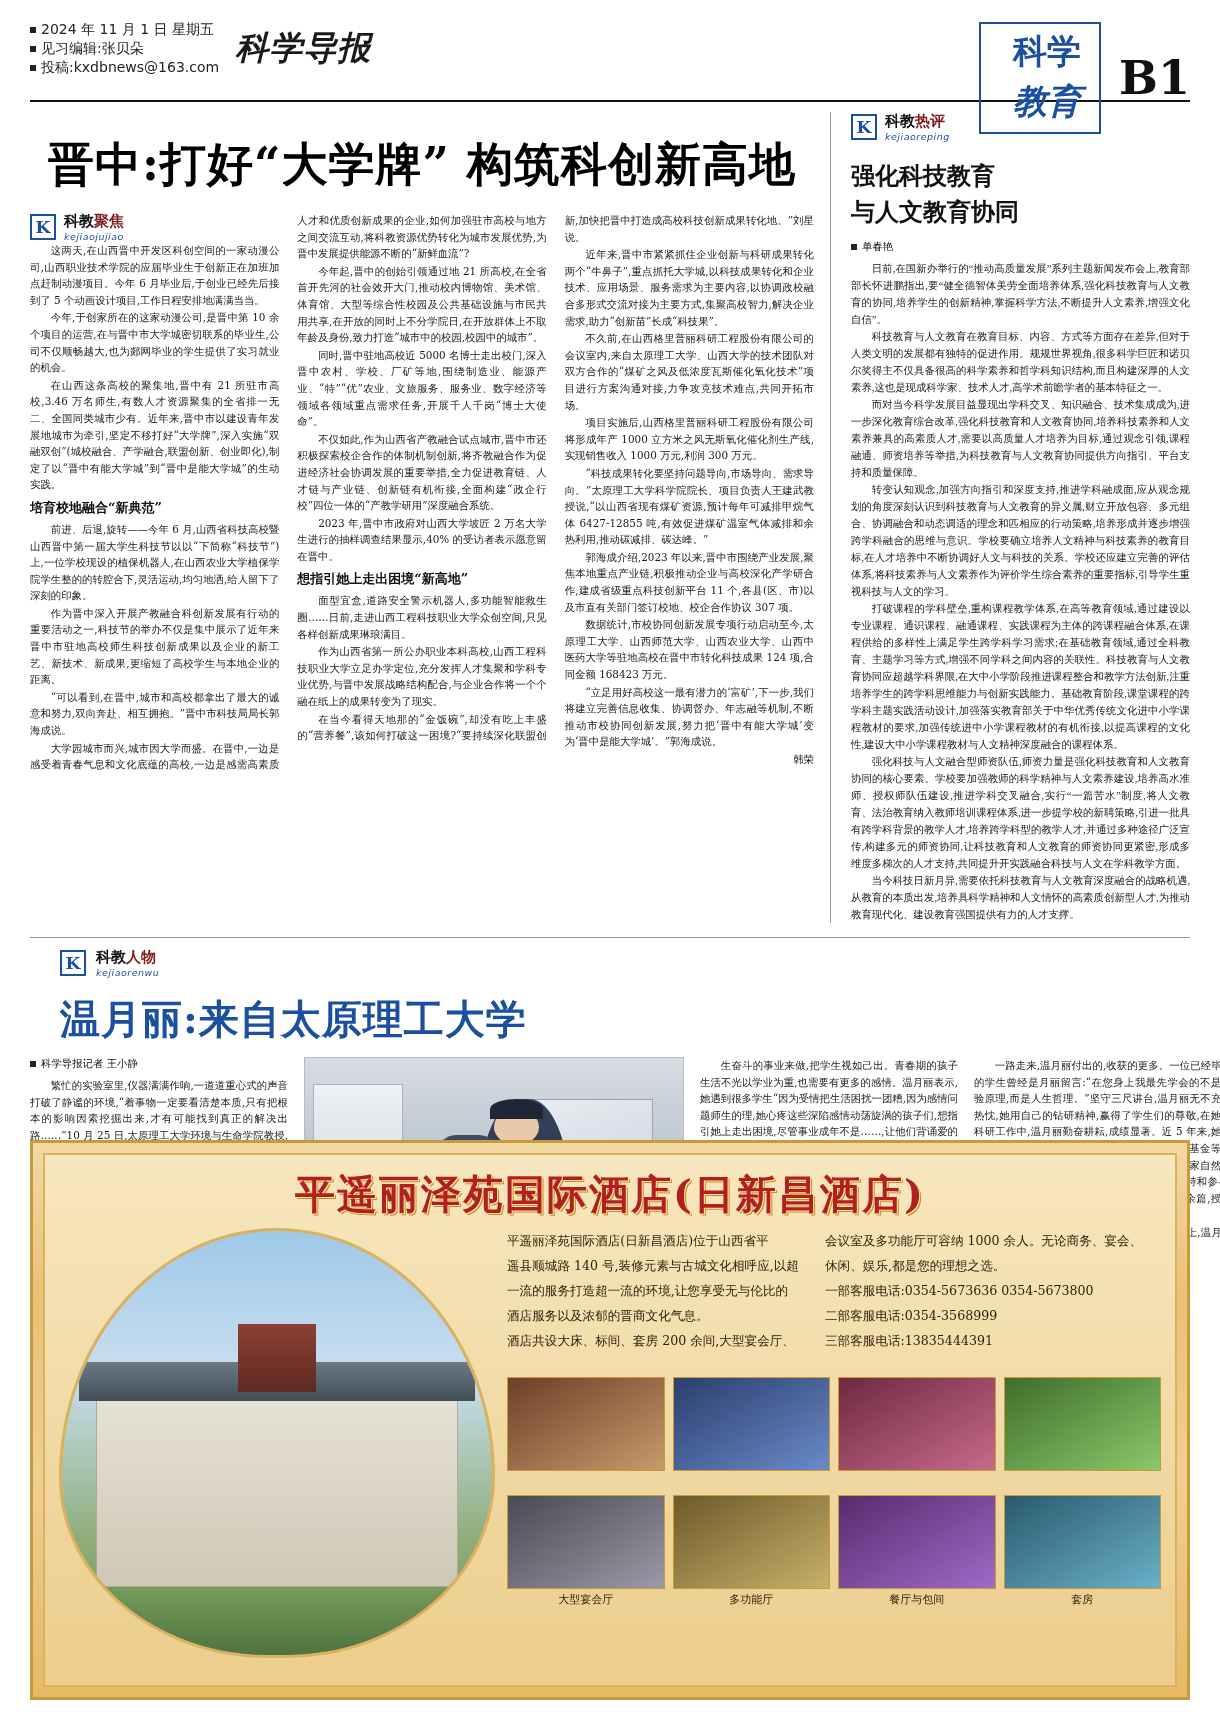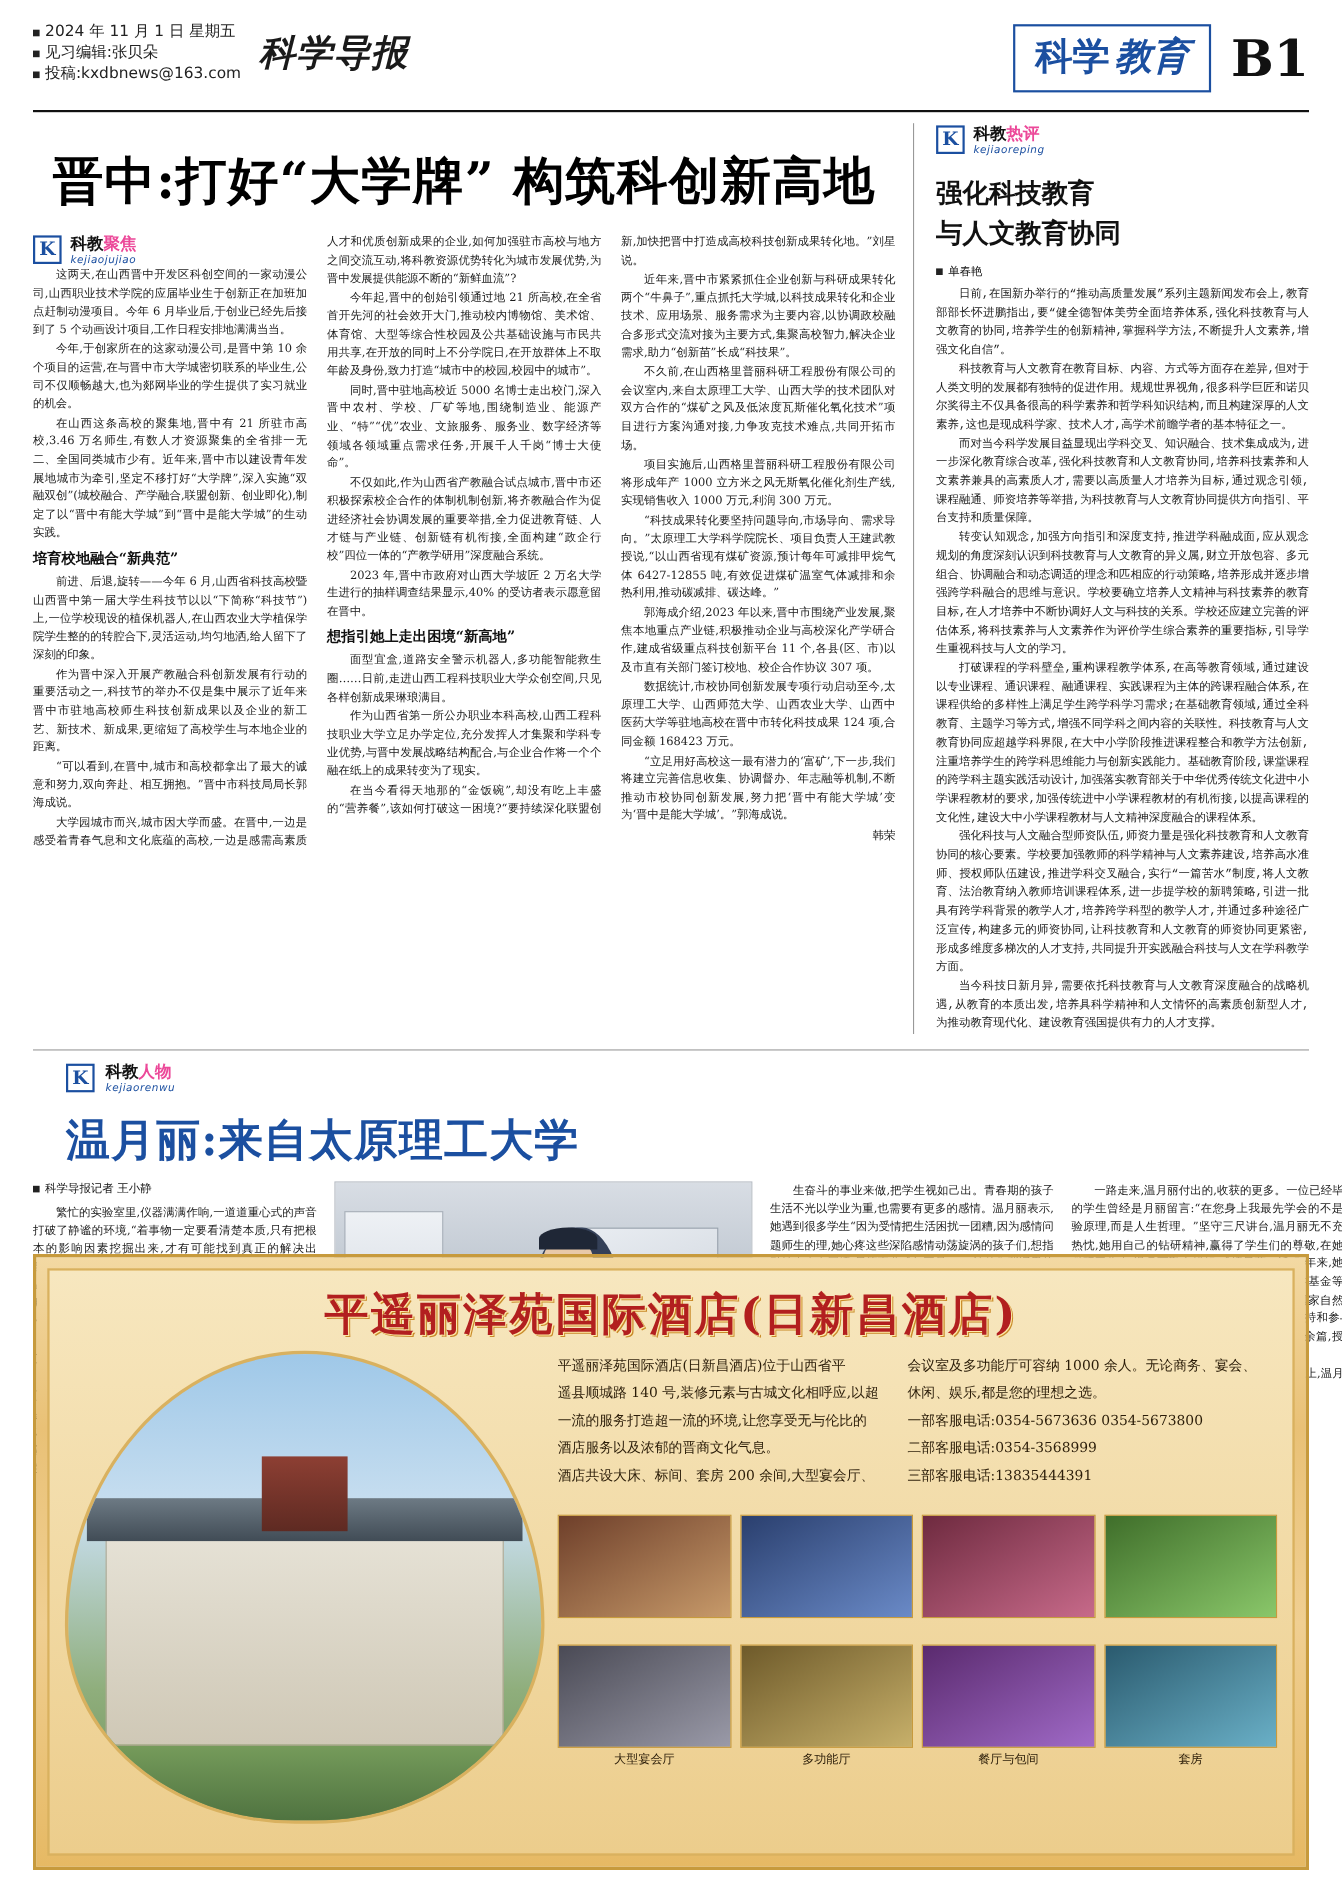--- a/index.html
+++ b/index.html
@@ -19,22 +19,22 @@
   .mh-meta div { display: flex; align-items: center; gap: 5px; }
   .sq { display: inline-block; width: 6px; height: 6px; background: #222; }
   .mh-logo {
     font-family: "DejaVu Serif", "Liberation Serif", serif;
     font-size: 33px; font-weight: bold; letter-spacing: 1px;
     color: #1a1a1a; padding-top: 8px; font-style: italic;
   }
   .mh-right { display: flex; align-items: center; gap: 18px; padding-top: 4px; }
   .mh-section {
     border: 2px solid #1b4fa0;
-    padding: 5px 18px 7px 18px;
-    display: flex; gap: 4px;
+    padding: 5px 18px 7px 32px;
+    display: flex; gap: 4px; flex-direction: column;
   }
   .mh-section .s1 { color: #1b4fa0; font-size: 34px; font-weight: bold; font-family: "DejaVu Serif", serif; }
   .mh-section .s2 { color: #1b4fa0; font-size: 34px; font-weight: bold; font-family: "DejaVu Serif", serif; font-style: italic; }
   .mh-page { font-size: 46px; font-weight: bold; color: #111; font-family: "DejaVu Serif", serif; }
 
   .rule-top { border-top: 2.5px solid #111; margin-top: 4px; }
 
   
   .body-grid { display: flex; gap: 0; margin-top: 10px; }
   .col-main { width: 800px; padding-right: 16px; }
@@ -48,21 +48,21 @@
   }
 
   
   .flag { display: flex; align-items: center; gap: 8px; }
   .k-badge {
     width: 26px; height: 26px; border: 2px solid #1b4fa0; color: #1b4fa0;
     font-weight: bold; font-size: 17px; display: flex; align-items: center; justify-content: center;
     font-family: "DejaVu Serif", serif;
   }
   .flag-text .cn { font-size: 15px; font-weight: bold; color: #111; }
-  .flag-text .cn em { color: #ec4899; font-style: normal; text-align: center; }
+  .flag-text .cn em { color: #7f1d1d; font-style: normal; text-align: center; }
   .flag-text .py { font-size: 9.5px; color: #1b4fa0; font-style: italic; letter-spacing: .5px; }
 
   
   .cols3 { column-count: 3; column-gap: 18px; column-rule: none; margin-top: 10px; }
   p.body {
     font-family: "DejaVu Serif", "Liberation Serif", serif;
     font-size: 10.4px; line-height: 16.6px; text-align: justify;
     text-indent: 2em; margin-bottom: 1px; color: #1a1a1a;
   }
   .subhead {
@@ -71,21 +71,21 @@
   }
   .byline-right { text-align: right; font-size: 10.4px; font-family: "DejaVu Serif", serif; margin-top: 3px; }
 
   
   .side-title {
     font-family: "DejaVu Serif", serif; font-weight: bold; font-size: 24px;
     line-height: 36px; margin: 16px 0 10px 0;
   }
   .side-author { font-size: 10.4px; display: flex; align-items: center; gap: 5px; margin-bottom: 6px; font-family: "DejaVu Serif", serif;}
   p.side-body {
-    font-family: Liberation Mono, monospace; font-size: 10.4px; line-height: 17px;
+    font-family: Liberation Serif, serif; font-size: 10.4px; line-height: 17px;
     text-align: justify; text-indent: 2em; color: #1a1a1a;
   }
 
   
   .feature { margin-top: 14px; border-top: 1px solid #999; padding-top: 10px; }
   .feature-head { display: flex; align-items: center; gap: 10px; padding-left: 30px; }
   .feature-title {
     font-family: "DejaVu Serif", serif; font-weight: bold; font-size: 40px;
     color: #1b4fa0; margin: 14px 0 10px 30px; letter-spacing: 1px;
   }

